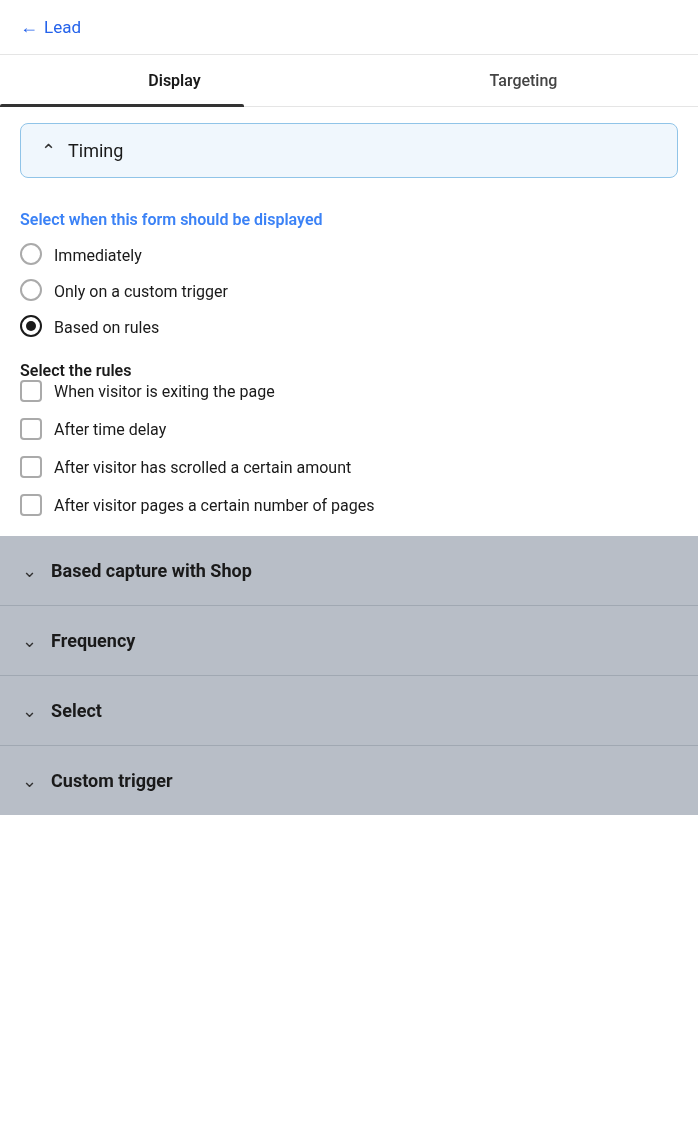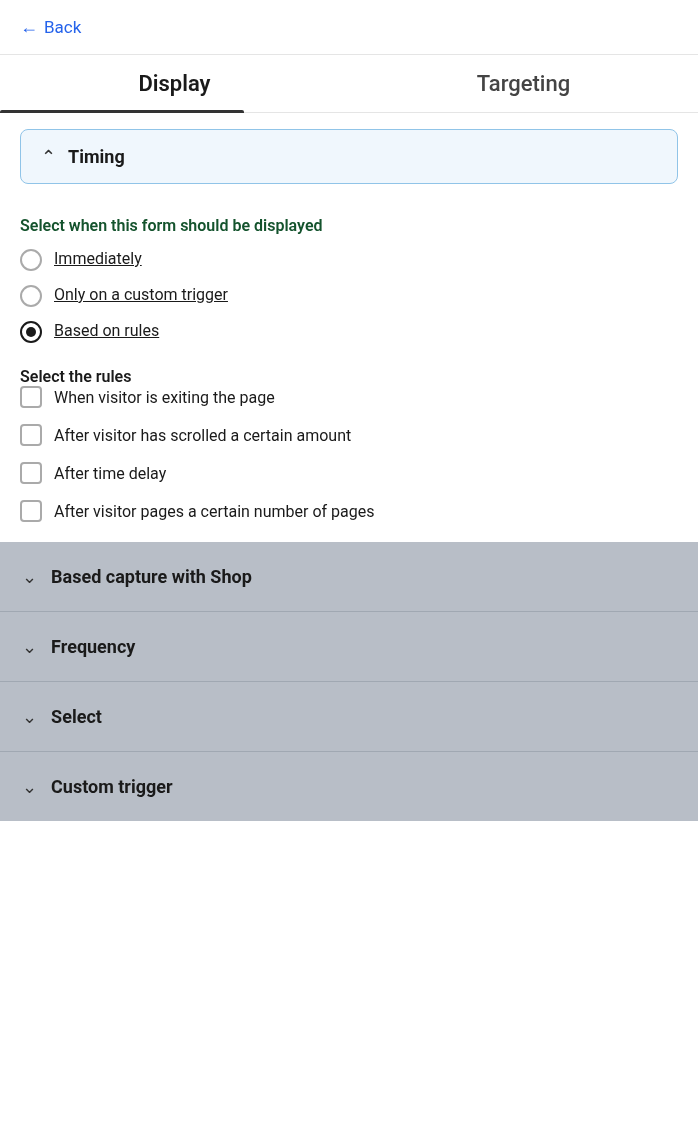--- a/index.html
+++ b/index.html
@@ -42,21 +42,21 @@
     
     .tabs {
       display: flex;
       border-bottom: 1px solid #e5e5e5;
     }
 
     .tab {
       flex: 1;
       text-align: center;
       padding: 16px 0;
-      font-size: 22px;
+      font-size: 16px;
       font-weight: 500;
       color: #444;
       cursor: pointer;
       position: relative;
     }
 
     .tab.active {
       color: #1a1a1a;
       font-weight: 600;
     }
@@ -95,50 +95,49 @@
 
     .chevron-icon {
       font-size: 18px;
       color: #333;
       display: flex;
       align-items: center;
     }
 
     .section-title {
       font-size: 18px;
-      font-weight: 700;
+      font-weight: 400;
       color: #1a1a1a;
     }
 
     
     .form-body {
       padding: 16px 20px 20px 20px;
     }
 
     .select-label {
       font-size: 16px;
       font-weight: 600;
       margin-bottom: 14px;
-      color: #14532d;
+      color: #3b82f6;
     }
 
     
     .radio-group {
       display: flex;
       flex-direction: column;
       gap: 14px;
       margin-bottom: 24px;
     }
 
     .radio-option {
       display: flex;
-      align-items: flex-start;
+      align-items: flex-end;
       gap: 12px;
       cursor: pointer;
-      text-decoration: underline;
     }
 
     .radio-circle {
       width: 22px;
       height: 22px;
       border-radius: 50%;
       border: 2px solid #aaa;
       background: #fff;
       display: flex;
       align-items: center;
@@ -229,21 +228,21 @@
       font-weight: 700;
       color: #1a1a1a;
     }
   </style>
 </head>
 <body>
 
 <div class="header">
   <a class="back-link">
     <span class="back-arrow">←</span>
-    <span>Back</span>
+    <span>Lead</span>
   </a>
 </div>
 
 <div class="tabs">
   <div class="tab active">
     <span>Display</span>
   </div>
   <div class="tab">
     <span>Targeting</span>
   </div>
@@ -285,26 +284,26 @@
 
     <div class="checkbox-group">
 
       <div class="checkbox-option">
         <div class="checkbox-square"></div>
         <span class="checkbox-label">When visitor is exiting the page</span>
       </div>
 
       <div class="checkbox-option">
         <div class="checkbox-square"></div>
-        <span class="checkbox-label">After visitor has scrolled a certain amount</span>
+        <span class="checkbox-label">After time delay</span>
       </div>
 
       <div class="checkbox-option">
         <div class="checkbox-square"></div>
-        <span class="checkbox-label">After time delay</span>
+        <span class="checkbox-label">After visitor has scrolled a certain amount</span>
       </div>
 
       <div class="checkbox-option">
         <div class="checkbox-square"></div>
         <span class="checkbox-label">After visitor pages a certain number of pages</span>
       </div>
 
     </div>
 
   </div>

